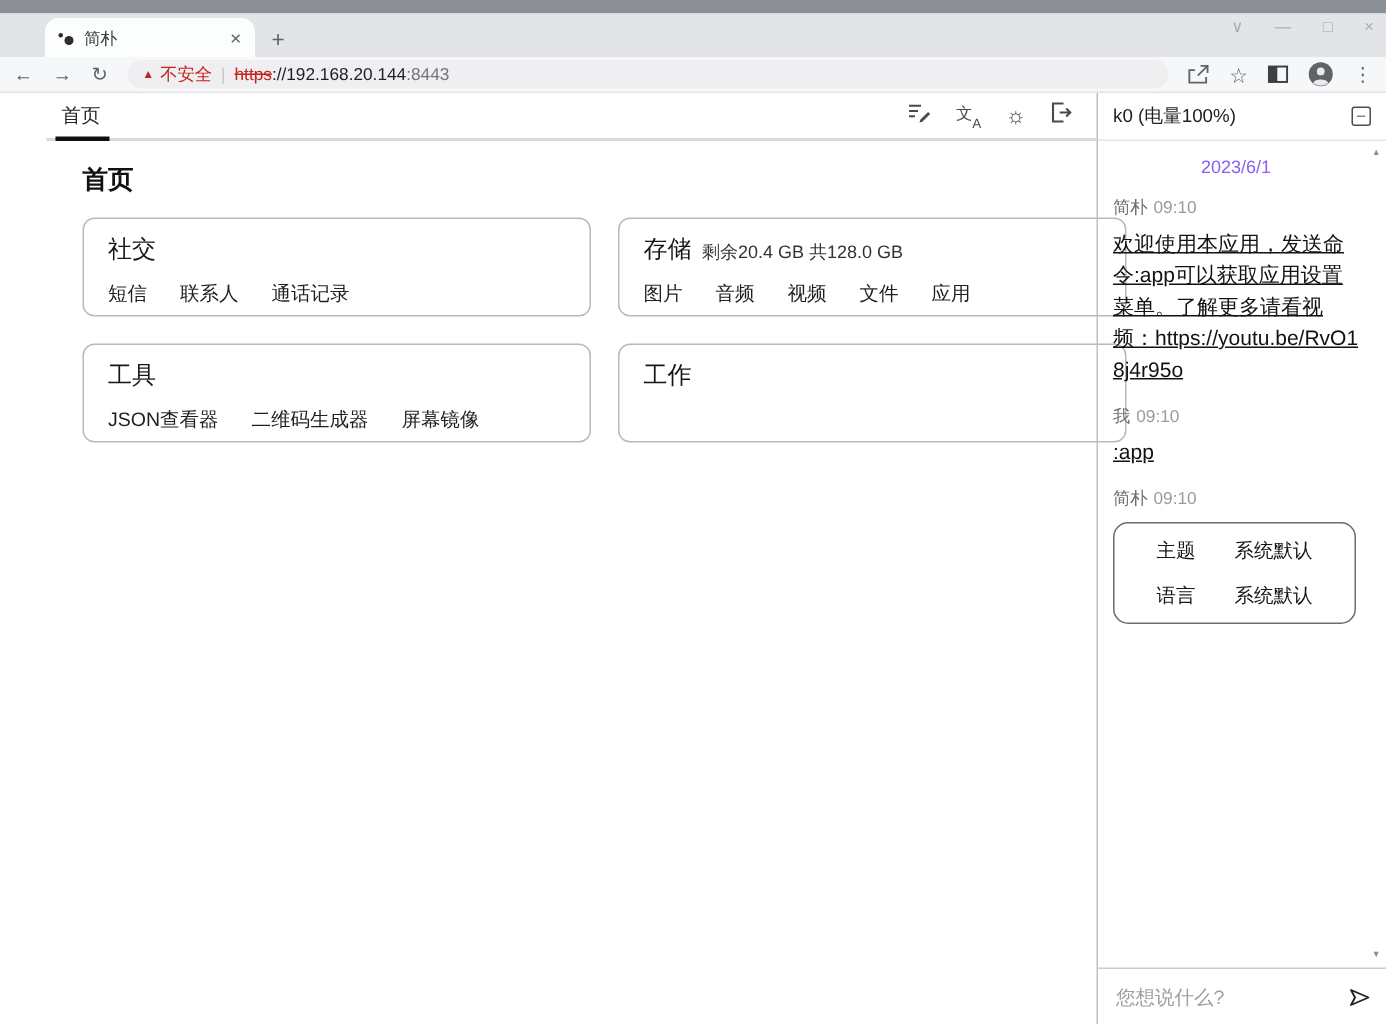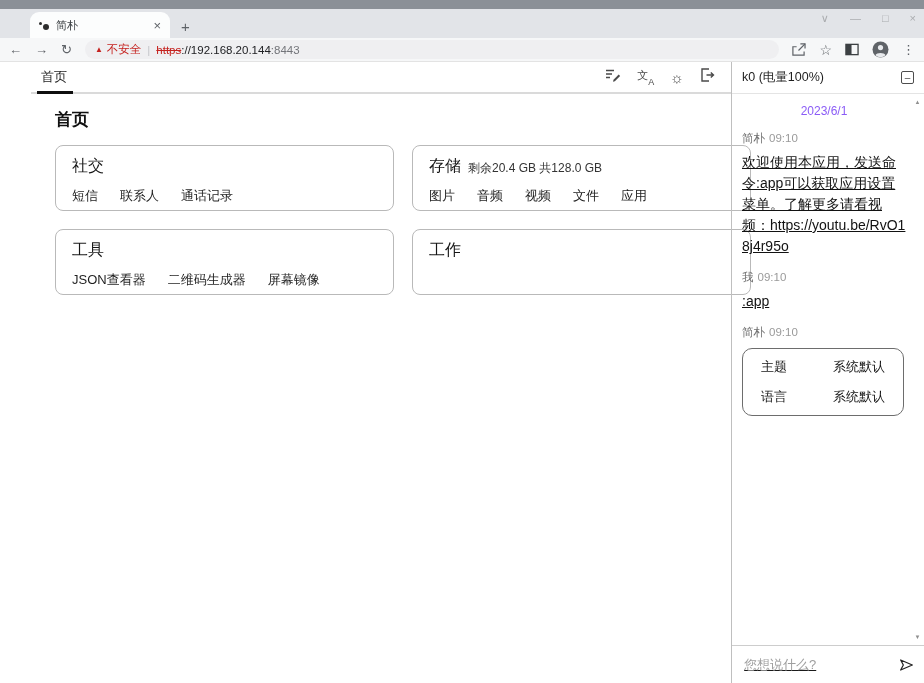--- a/index.html
+++ b/index.html
@@ -75,28 +75,28 @@
   }
   .minimize-box {
     margin-left:auto; width:13px; height:13px; border:1px solid #4d4d4d; border-radius:2px;
     display:flex; align-items:center; justify-content:center; font-size:10px; color:#4d4d4d; line-height:0;
   }
   #chat-scroll { flex:1 1 auto; overflow:hidden; padding:6px 18px 6px 10px; }
   .chat-date { text-align:center; font-size:12px; color:#8b5cf6; margin:4px 0 0; }
   .meta { font-size:11.5px; color:#9a9a9a; margin:13px 0 6px; }
   .meta .sender { color:#6f6f6f; margin-right:4px; }
   .msg { font-size:14px; color:#121212; line-height:1.5; word-break:break-all;text-decoration:underline; }
-  .settings-card { border:1px solid #6d6d6d; border-radius:10px; margin:8px 2px 0 0; padding:3px 6px; }
+  .settings-card { border:1px solid #6d6d6d; border-radius:10px; margin:8px 2px 0 0; padding:3px 16px; }
   .settings-row { display:flex; justify-content:space-between; padding:6px 12px; font-size:13px; color:#161616; }
   #chat-scrollbar {
     position:absolute; right:1px; top:34px; bottom:40px; width:11px;
     display:flex; flex-direction:column; justify-content:space-between; align-items:center;
     font-size:6px; color:#8f8f8f; padding:3px 0;
   }
-  #chat-input { height:38px; border-top:1px solid #cdcdcd; flex:0 0 auto; display:flex; align-items:center; padding:0 10px; gap:18px;text-decoration:underline; }
+  #chat-input { height:38px; border-top:1px solid #cdcdcd; flex:0 0 auto; display:flex; align-items:center; padding:0 10px; gap:18px; }
   #chat-input input { flex:1; border:none; outline:none; background:transparent; font-size:13px; color:#222; font-family:inherit; min-width:0; }
   #chat-input input::placeholder { color:#9e9e9e; }
   .send-btn { display:flex; align-items:center; }
 </style>
 </head>
 <body>
 
 <div id="topstrip"></div>
 
 <div id="tabstrip">

